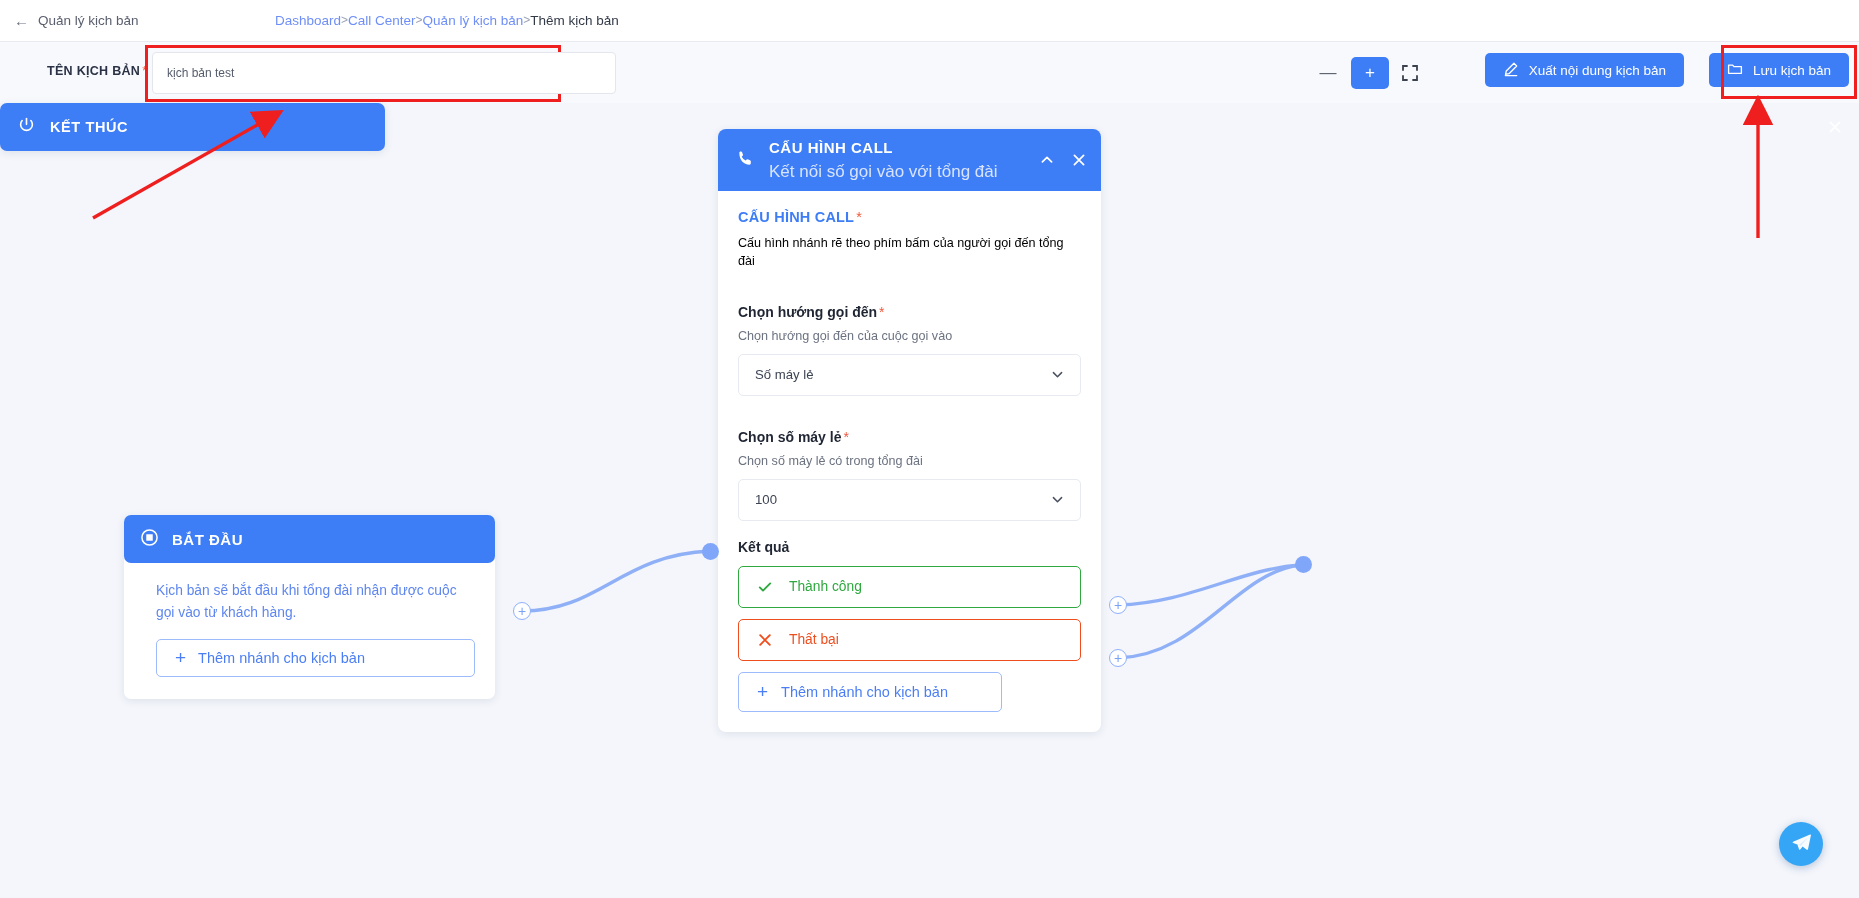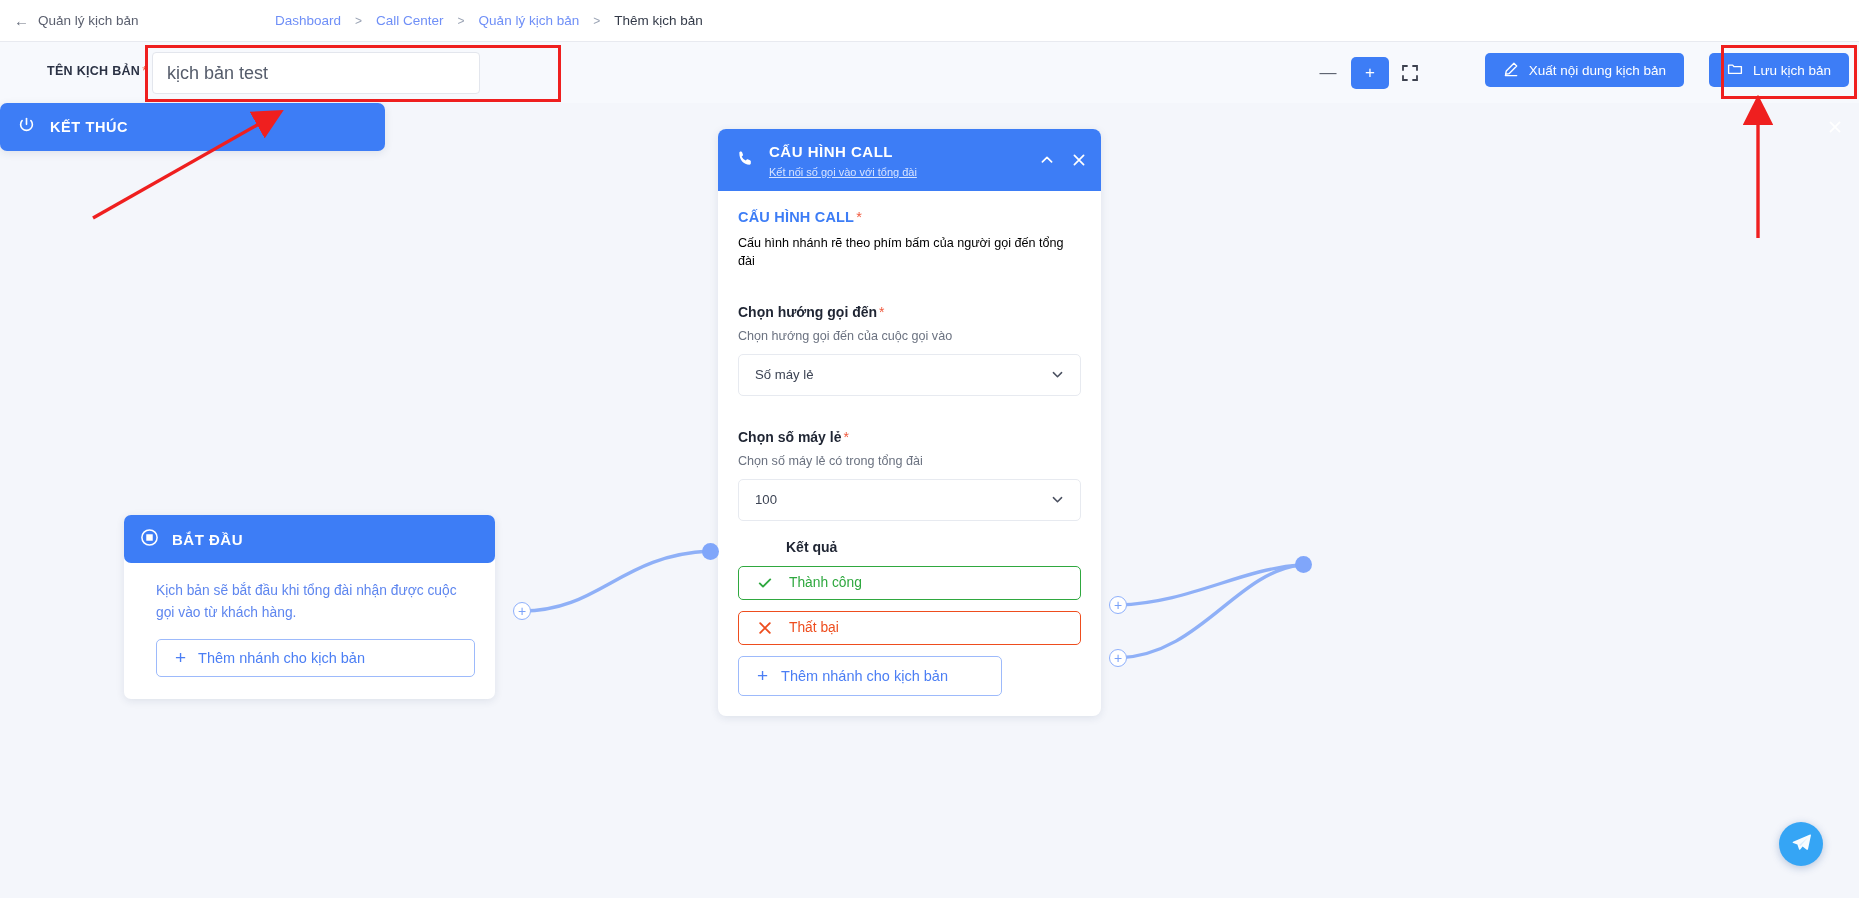--- a/index.html
+++ b/index.html
@@ -29,21 +29,21 @@
     margin-left: 14px;
     color: #5a5f6e; font-size: 13.5px;
     cursor: pointer;
   }
   .back-arrow {
     font-size: 15px; line-height: 1; color: #6b7280;
     display: inline-block;
   }
   .crumbs {
     position: absolute; left: 275px;
-    display: flex; align-items: center; gap: 14px;
+    display: flex; gap: 0;
     font-size: 13.5px;
   }
   .crumb-link { color: #6f8ff7; cursor: pointer; white-space: nowrap; }
   .crumb-sep { color: #9aa3b4; font-size: 12px; }
   .crumb-current { color: #333a48; white-space: nowrap; }
 
   
   .toolbar {
     position: absolute; left: 0; top: 42px;
     width: 1859px; height: 61px;
@@ -58,25 +58,25 @@
   .req { color: #f0583c; font-weight: normal; margin-left: 2px; }
 
   .name-wrap {
     position: absolute; left: 145px; top: 45px;
     width: 416px; height: 57px;
     border: 3px solid #ef1f1f;
     background: transparent;
   }
   .name-input {
     position: absolute; left: 152px; top: 52px;
-    width: 328px; height: 42px;
+    width: 464px; height: 42px;
     border: 1px solid #e3e6ed; border-radius: 4px;
     background: #ffffff;
     padding: 0 14px;
-    font-family: inherit; font-size: 18px; color: #555c6b;
+    font-family: inherit; font-size: 12px; color: #555c6b;
     outline: none;
   }
   .name-input::placeholder { color: #9aa1af; }
 
   .zoom-tools {
     position: absolute; right: 440px; top: 57px;
     display: flex; align-items: center; gap: 12px;
   }
   .zoom-btn {
     width: 22px; height: 22px;
@@ -123,21 +123,21 @@
   .node-head {
     background: #3d7df6; color: #fff;
     border-radius: 7px 7px 0 0;
     display: flex; align-items: center;
     padding: 0 16px;
     position: relative;
   }
   .node-title {
     font-size: 15px; font-weight: bold; letter-spacing: .5px;
   }
-  .node-sub { font-size: 11px; color: #d8e4ff; margin-top: 6px; text-decoration: underline; }
+  .node-sub { font-size: 17px; color: #d8e4ff; margin-top: 6px; }
 
   
   .node-start { left: 124px; top: 412px; width: 371px; }
   .node-start .node-head { height: 48px; gap: 13px; border-radius: 7px; }
   .node-start-body { padding: 17px 20px 22px 32px; }
   .start-desc {
     font-size: 13.8px; color: #5e86ef; line-height: 1.62;
   }
   .add-branch-btn {
     margin-top: 14px;
@@ -181,24 +181,24 @@
     height: 42px; width: 100%;
     border: 1px solid #e7eaf0; border-radius: 5px;
     background: #fff;
     display: flex; align-items: center; justify-content: space-between;
     padding: 0 16px;
     font-size: 13.2px; color: #3d4454;
     cursor: pointer;
   }
   .chev { width: 13px; height: 13px; color: #4a5060; }
   .result-label {
-    font-size: 14px; font-weight: bold; color: #1f2533; margin-top: 18px; margin-left: 48px;
+    font-size: 14px; font-weight: bold; color: #1f2533; margin-top: 18px;
   }
   .result-btn {
-    margin-top: 11px; height: 34px; width: 100%;
+    margin-top: 11px; height: 42px; width: 100%;
     border-radius: 5px; background: #fff;
     display: flex; align-items: center; gap: 16px;
     padding: 0 18px; font-size: 13.8px; font-family: inherit;
     cursor: pointer;
   }
   .result-success { border: 1px solid #2fa83f; color: #2fa83f; }
   .result-fail    { border: 1px solid #ee4d1e; color: #ee4d1e; }
   .result-icon { width: 16px; height: 16px; flex: none; }
   .call-add-branch {
     margin-top: 11px; height: 40px; width: 264px;

